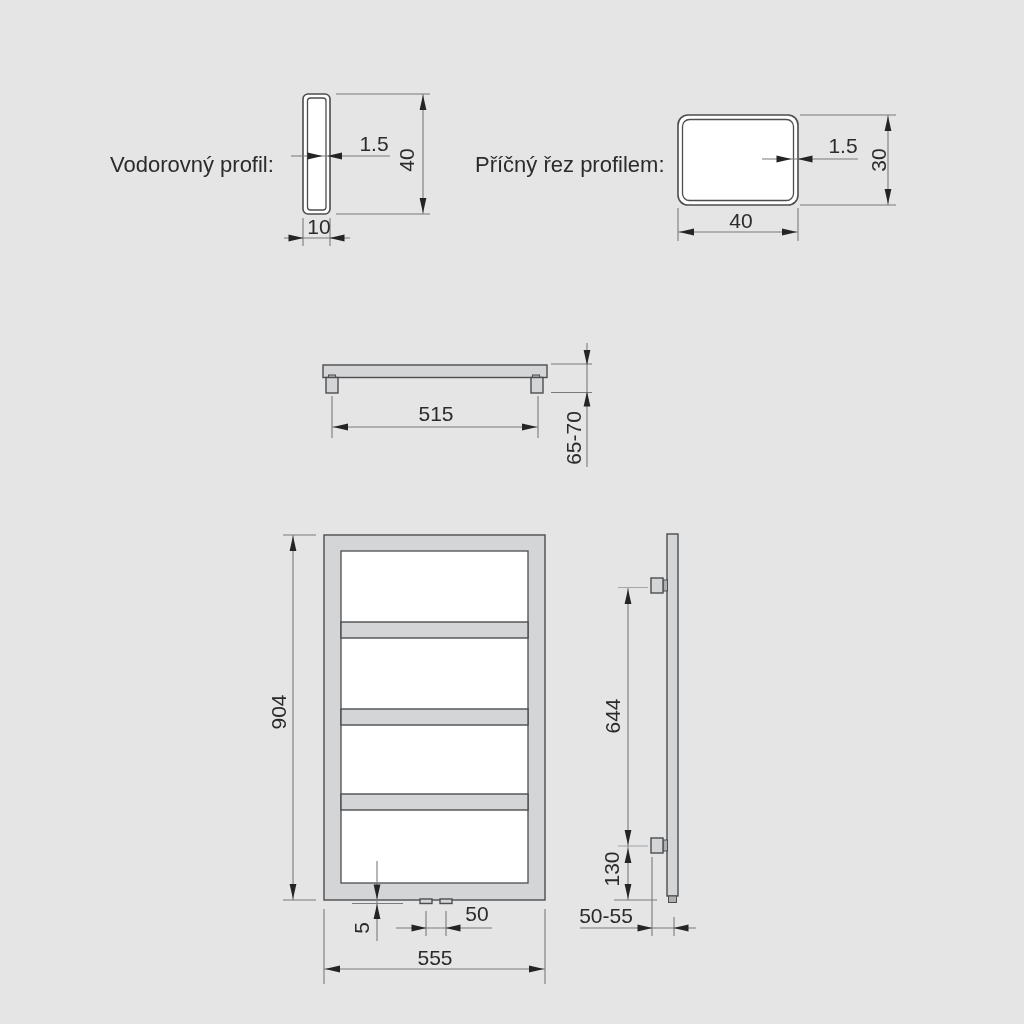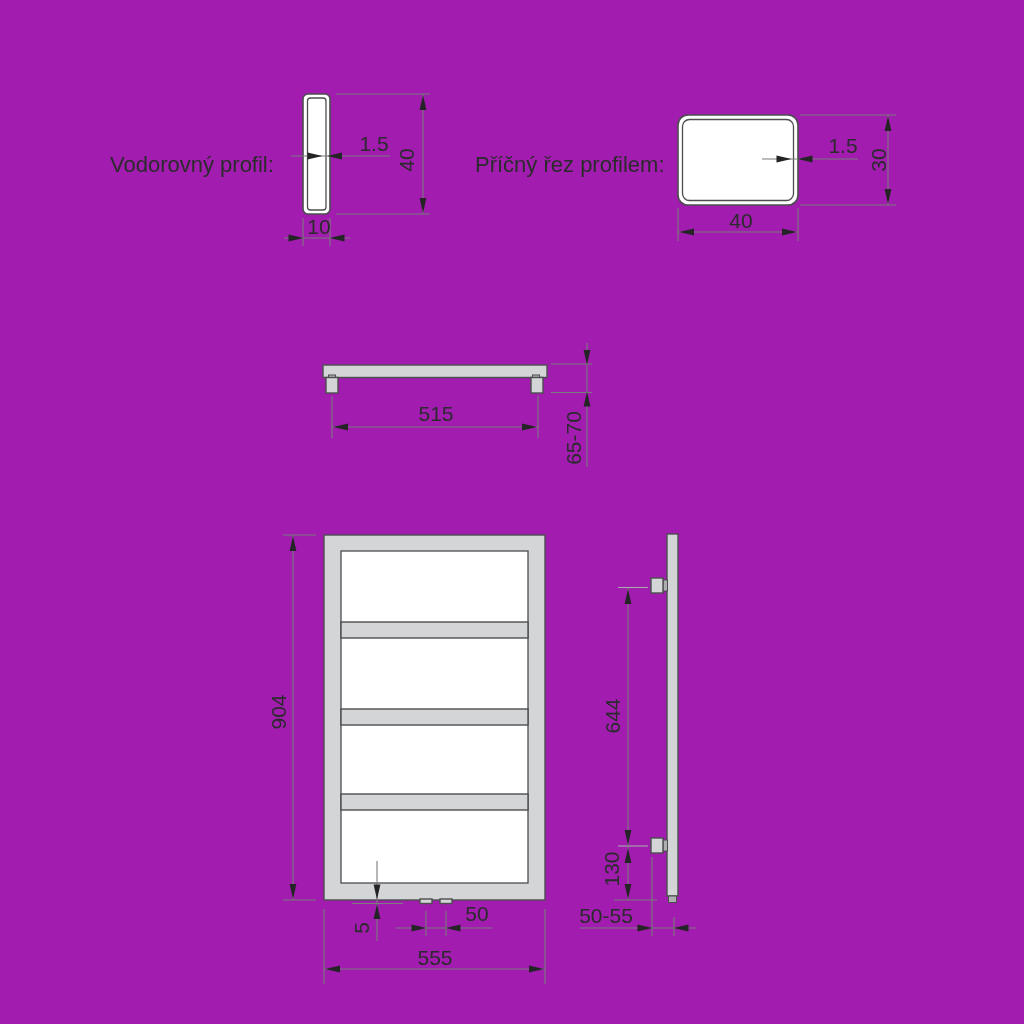--- a/index.html
+++ b/index.html
@@ -1,16 +1,16 @@
 <!DOCTYPE html>
 <html><head>
 <meta charset="utf-8">
 <style>
   html,body{margin:0;padding:0;background:#ffffff;}
-  .page{width:1024px;height:1024px;position:relative;background:#a21caf;overflow:hidden;}
+  .page{width:1024px;height:1024px;position:relative;background:#e5e5e5;overflow:hidden;}
   svg{display:block;}
   text{font-family:"Liberation Sans","DejaVu Sans",sans-serif;fill:#2b2b2d;}
   .label-t{font-size:22px;}
   .dim-t{font-size:21px;}
   .ol{stroke:#4c4d4f;stroke-width:1.6;fill:#ffffff;}
   .ol-thin{stroke:#4c4d4f;stroke-width:1.3;fill:#ffffff;}
   .gfill{fill:#d4d5d7;stroke:#4c4d4f;stroke-width:1.4;}
   .gdark{fill:#aeafb1;stroke:#4c4d4f;stroke-width:1;}
   .dim{stroke:#7a7b7d;stroke-width:1.1;fill:none;}
   .diml{stroke:#a8a9ab;stroke-width:1.1;fill:none;}

